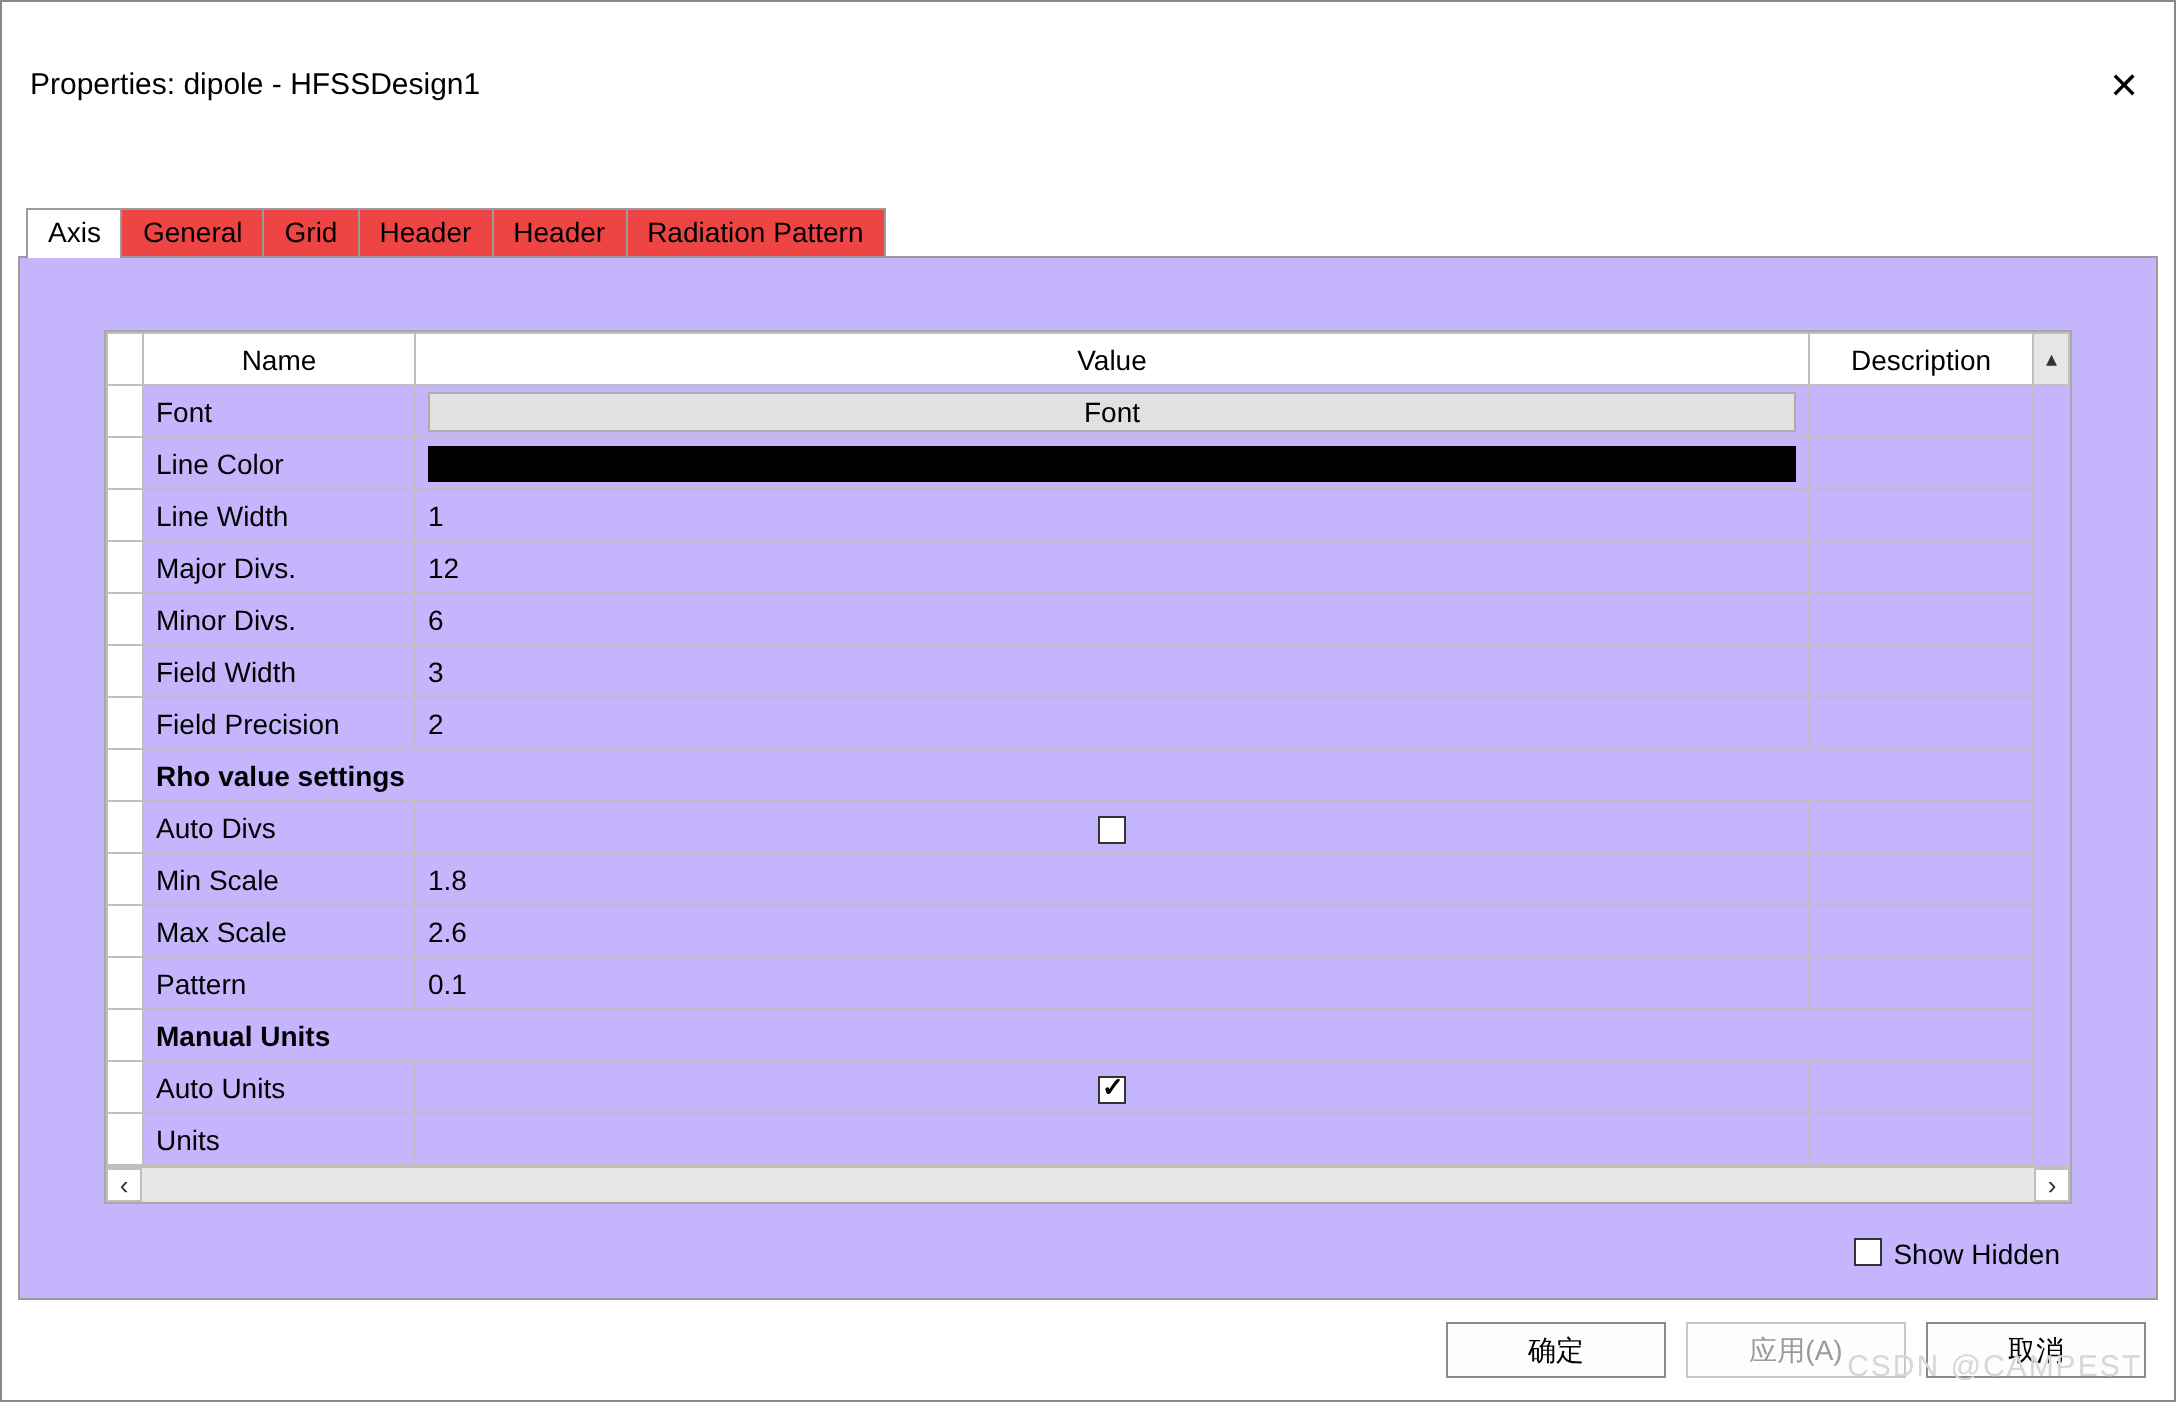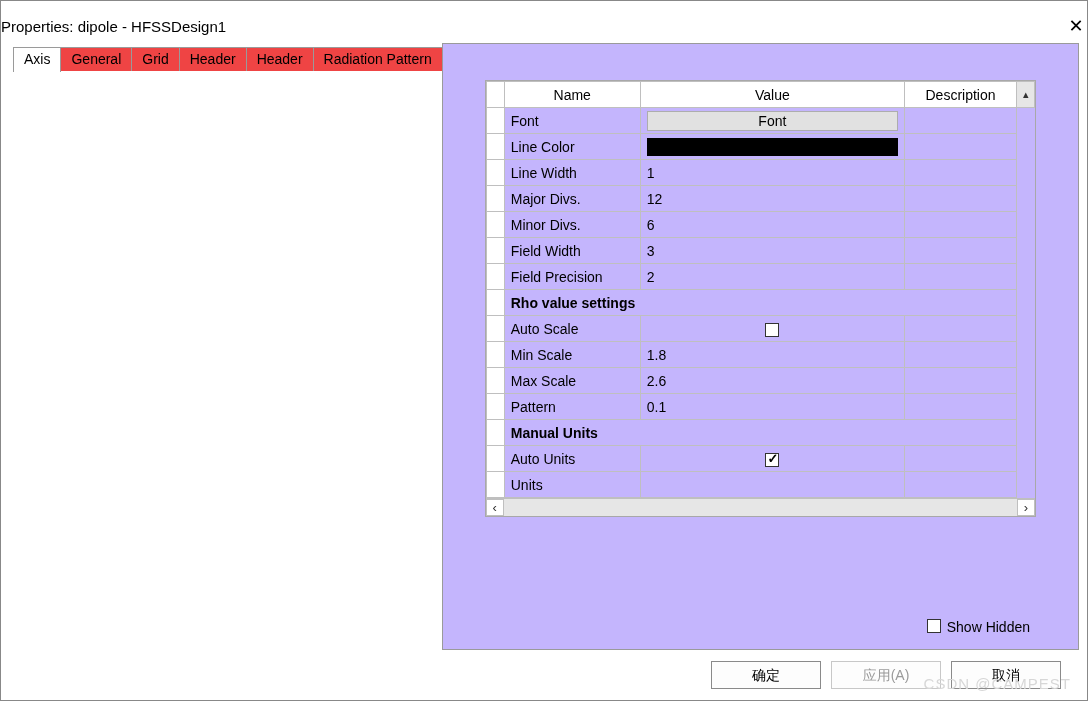--- a/index.html
+++ b/index.html
@@ -1,22 +1,22 @@
 <!DOCTYPE html>
 <html><head>
 <meta charset="utf-8">
 <style>
   * { box-sizing: border-box; }
   html, body { margin:0; padding:0; font-family: "Segoe UI", Tahoma, Arial, sans-serif; font-size:13px; color:#000; background:#fff; }
   .window { width:1088px; height:701px; border:1px solid #888; position:relative; display:flex; flex-direction:column; background:#fff;}
-  .titlebar { display:flex; align-items:flex-end; justify-content:space-between; height:34px; padding:0 0; font-size:15px; }
+  .titlebar { display:flex; align-items:flex-start; justify-content:space-between; height:34px; padding:0 14px; font-size:15px;margin-top:33px; }
   .titlebar .title { }
   .titlebar .close { font-size:18px; line-height:18px; width:22px; text-align:center; cursor:default; font-weight:300;}
   .client { flex:1; padding:8px 8px 0 8px; display:flex; flex-direction:column; position:relative;}
-  .tabwrap { flex:1; display:flex; position:relative;}
+  .tabwrap { flex:1; display:flex; flex-direction:column; position:relative;margin-top:24px;}
   .tabstrip { display:flex; align-items:flex-end; height:28px; margin-left:4px;}
   .tab { border:1px solid #9a9a9a; border-bottom:none; padding:3px 10px 4px 10px; margin-right:-1px; font-size:14px; background:#ef4444; position:relative; cursor:default;}
   .tab.active { z-index:2; padding-bottom:5px; margin-bottom:-1px; background:#fff;}
   .tab.inactive { margin-top:2px; }
   .panel { border:1px solid #9a9a9a; flex:1; background:#c4b5fd; position:relative; padding:36px 42px 20px 42px;}
   .gridbox { border:1px solid #a8a8a8; width:100%; display:flex; flex-direction:column;}
   table { border-collapse:collapse; width:100%; table-layout:fixed;}
   th, td { border:1px solid #bfbfbf; padding:2px 6px; height:26px; font-size:14px; vertical-align:middle; overflow:hidden; white-space:nowrap;}
   th { background:#fff; font-weight:400;}
   col.sel { width:18px; }
@@ -31,21 +31,21 @@
   .chk { display:inline-block; width:14px; height:14px; border:1px solid #333; background:#fff; position:relative; vertical-align:middle;}
   .chk.checked::after { content:"✓"; position:absolute; top:-3px; left:1px; font-size:13px; font-weight:bold;}
   td.center { text-align:center;}
   th.center { text-align:center;}
   .vscroll { background:#e6e6e6;}
   .vscroll .arrow { display:block; text-align:center; font-size:11px; color:#333;}
   .hscrollbar { display:flex; height:18px; border-top:1px solid #bfbfbf; background:#fff;}
   .hscrollbar .arrow { width:18px; text-align:center; font-size:13px; color:#333; line-height:16px; border:1px solid #bfbfbf; cursor:default;}
   .hscrollbar .track { flex:1; background:#e6e6e6; margin:0 0;}
   .show-hidden { position:absolute; right:48px; bottom:14px; font-size:14px; display:flex; align-items:flex-start; gap:6px;}
-  .buttons { height:50px; display:flex; justify-content:flex-end; align-items:center; gap:10px; padding:0 26px; border-top:none;}
+  .buttons { height:50px; display:flex; justify-content:flex-end; align-items:center; gap:10px; padding:0 14px; border-top:none;}
   .btn { width:110px; height:28px; border:1px solid #8a8a8a; background:#fdfdfd; font-size:14px; text-align:center; line-height:26px; cursor:default;}
   .btn.disabled { color:#9a9a9a; border-color:#c8c8c8;}
   .watermark { position:absolute; right:16px; bottom:8px; color:#d7d7d7; font-size:15px; letter-spacing:1px; pointer-events:none;margin-top:20px;}
 </style>
 </head>
 <body>
 
 <div class="window">
 
   <div class="titlebar">
@@ -133,21 +133,21 @@
                   <td>Field Precision</td>
                   <td><span>2</span></td>
                   <td></td>
                 </tr>
                 <tr class="section">
                   <td class="selcol"></td>
                   <td colspan="3">Rho value settings</td>
                 </tr>
                 <tr>
                   <td class="selcol"></td>
-                  <td>Auto Scale</td>
+                  <td>Auto Divs</td>
                   <td class="center"><span class="chk"></span></td>
                   <td></td>
                 </tr>
                 <tr>
                   <td class="selcol"></td>
                   <td>Min Scale</td>
                   <td><span>1.8</span></td>
                   <td></td>
                 </tr>
                 <tr>

